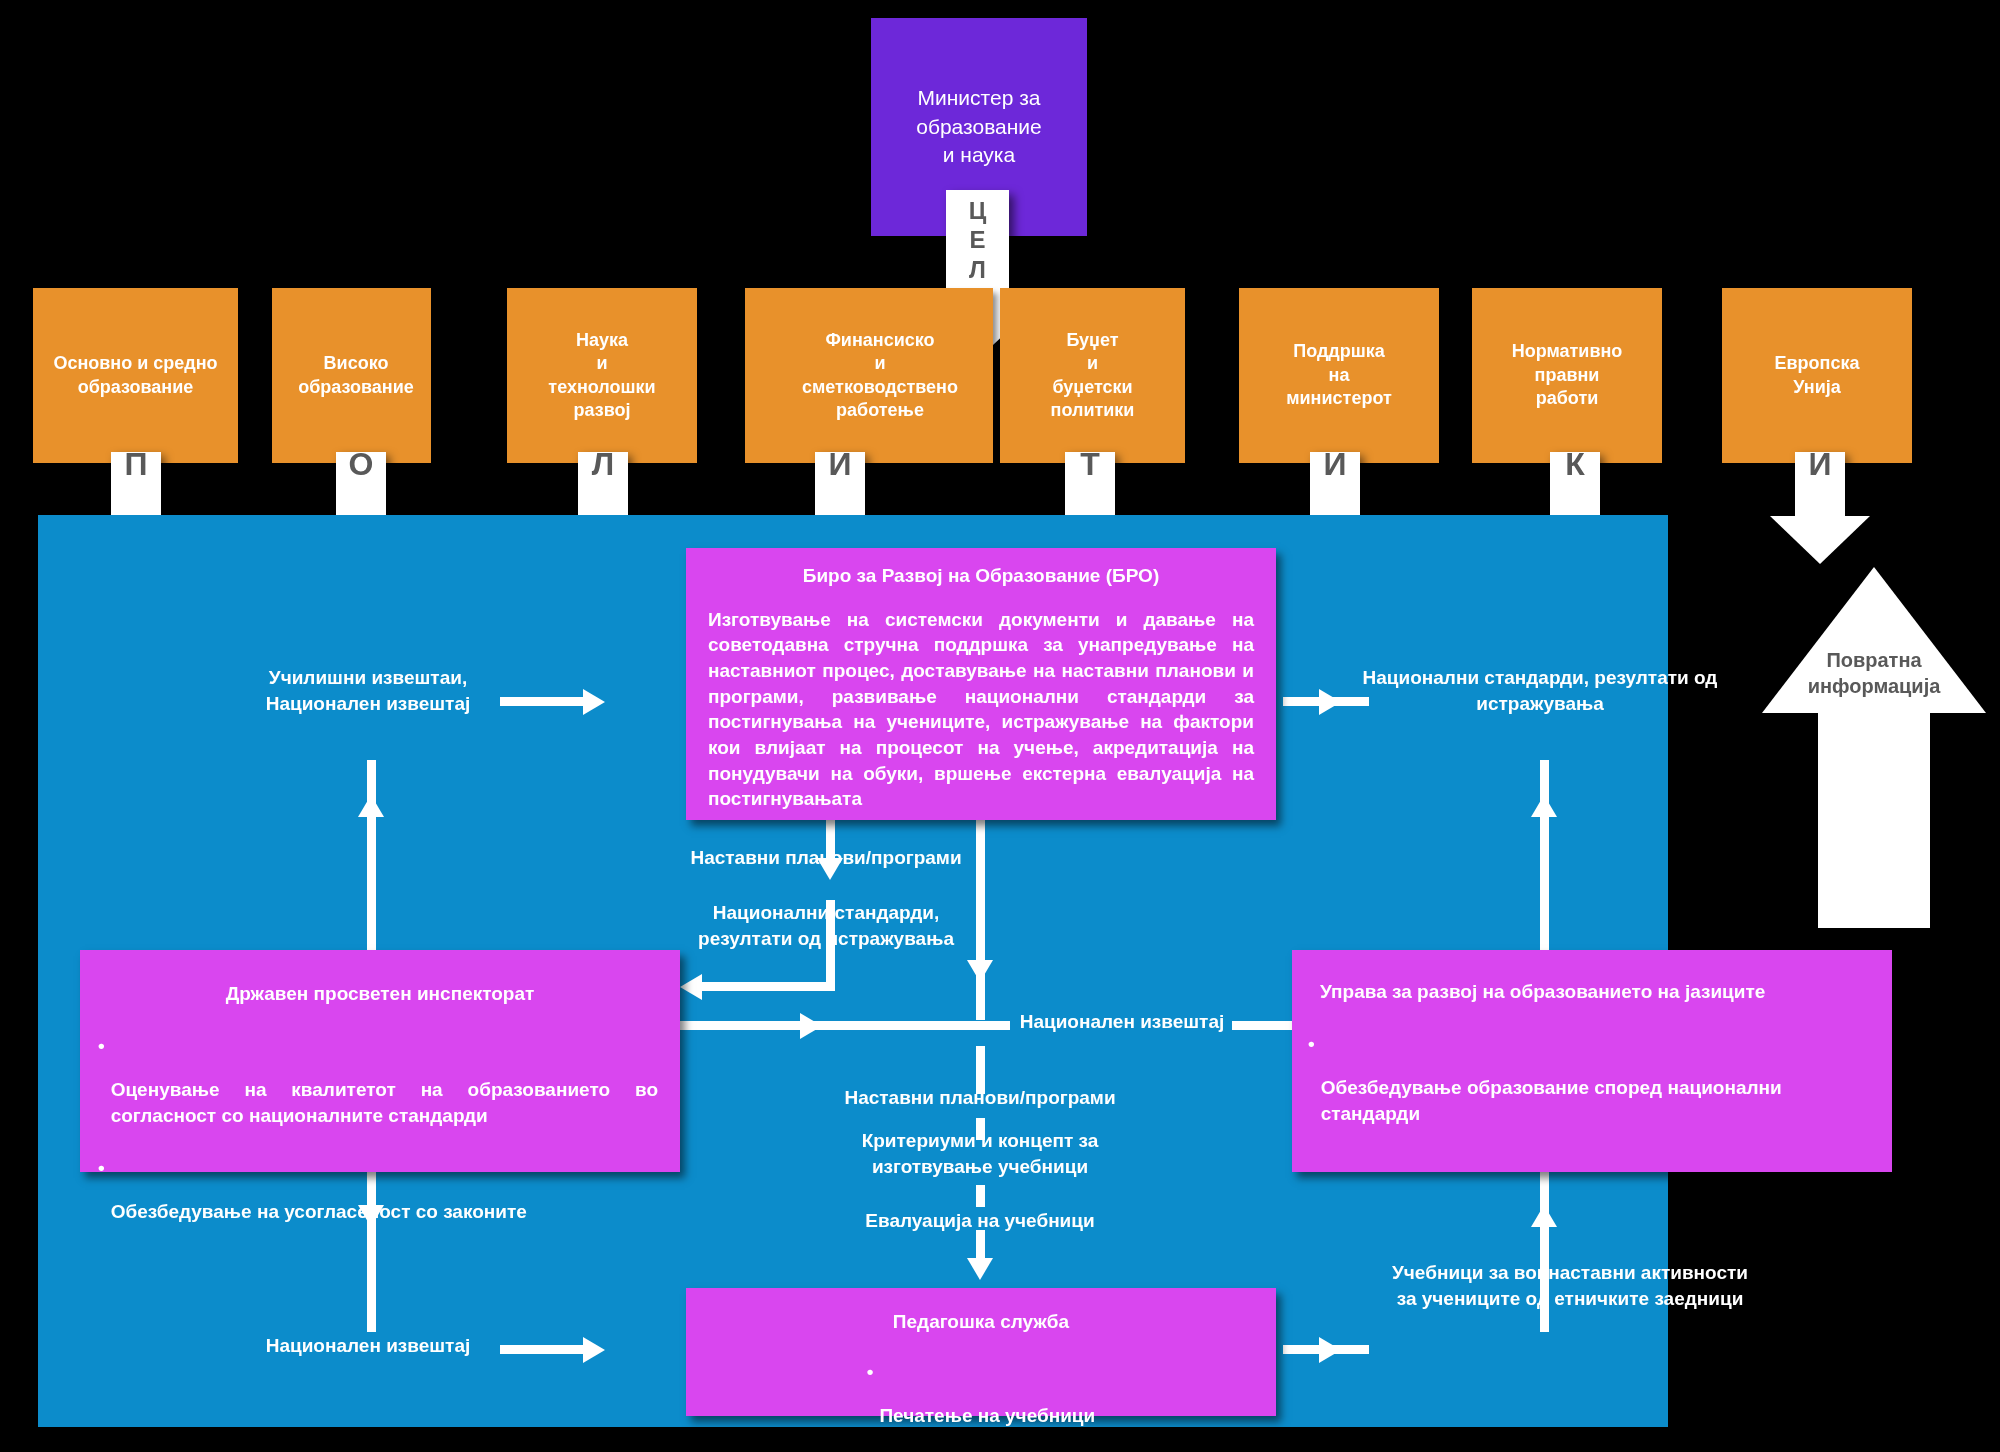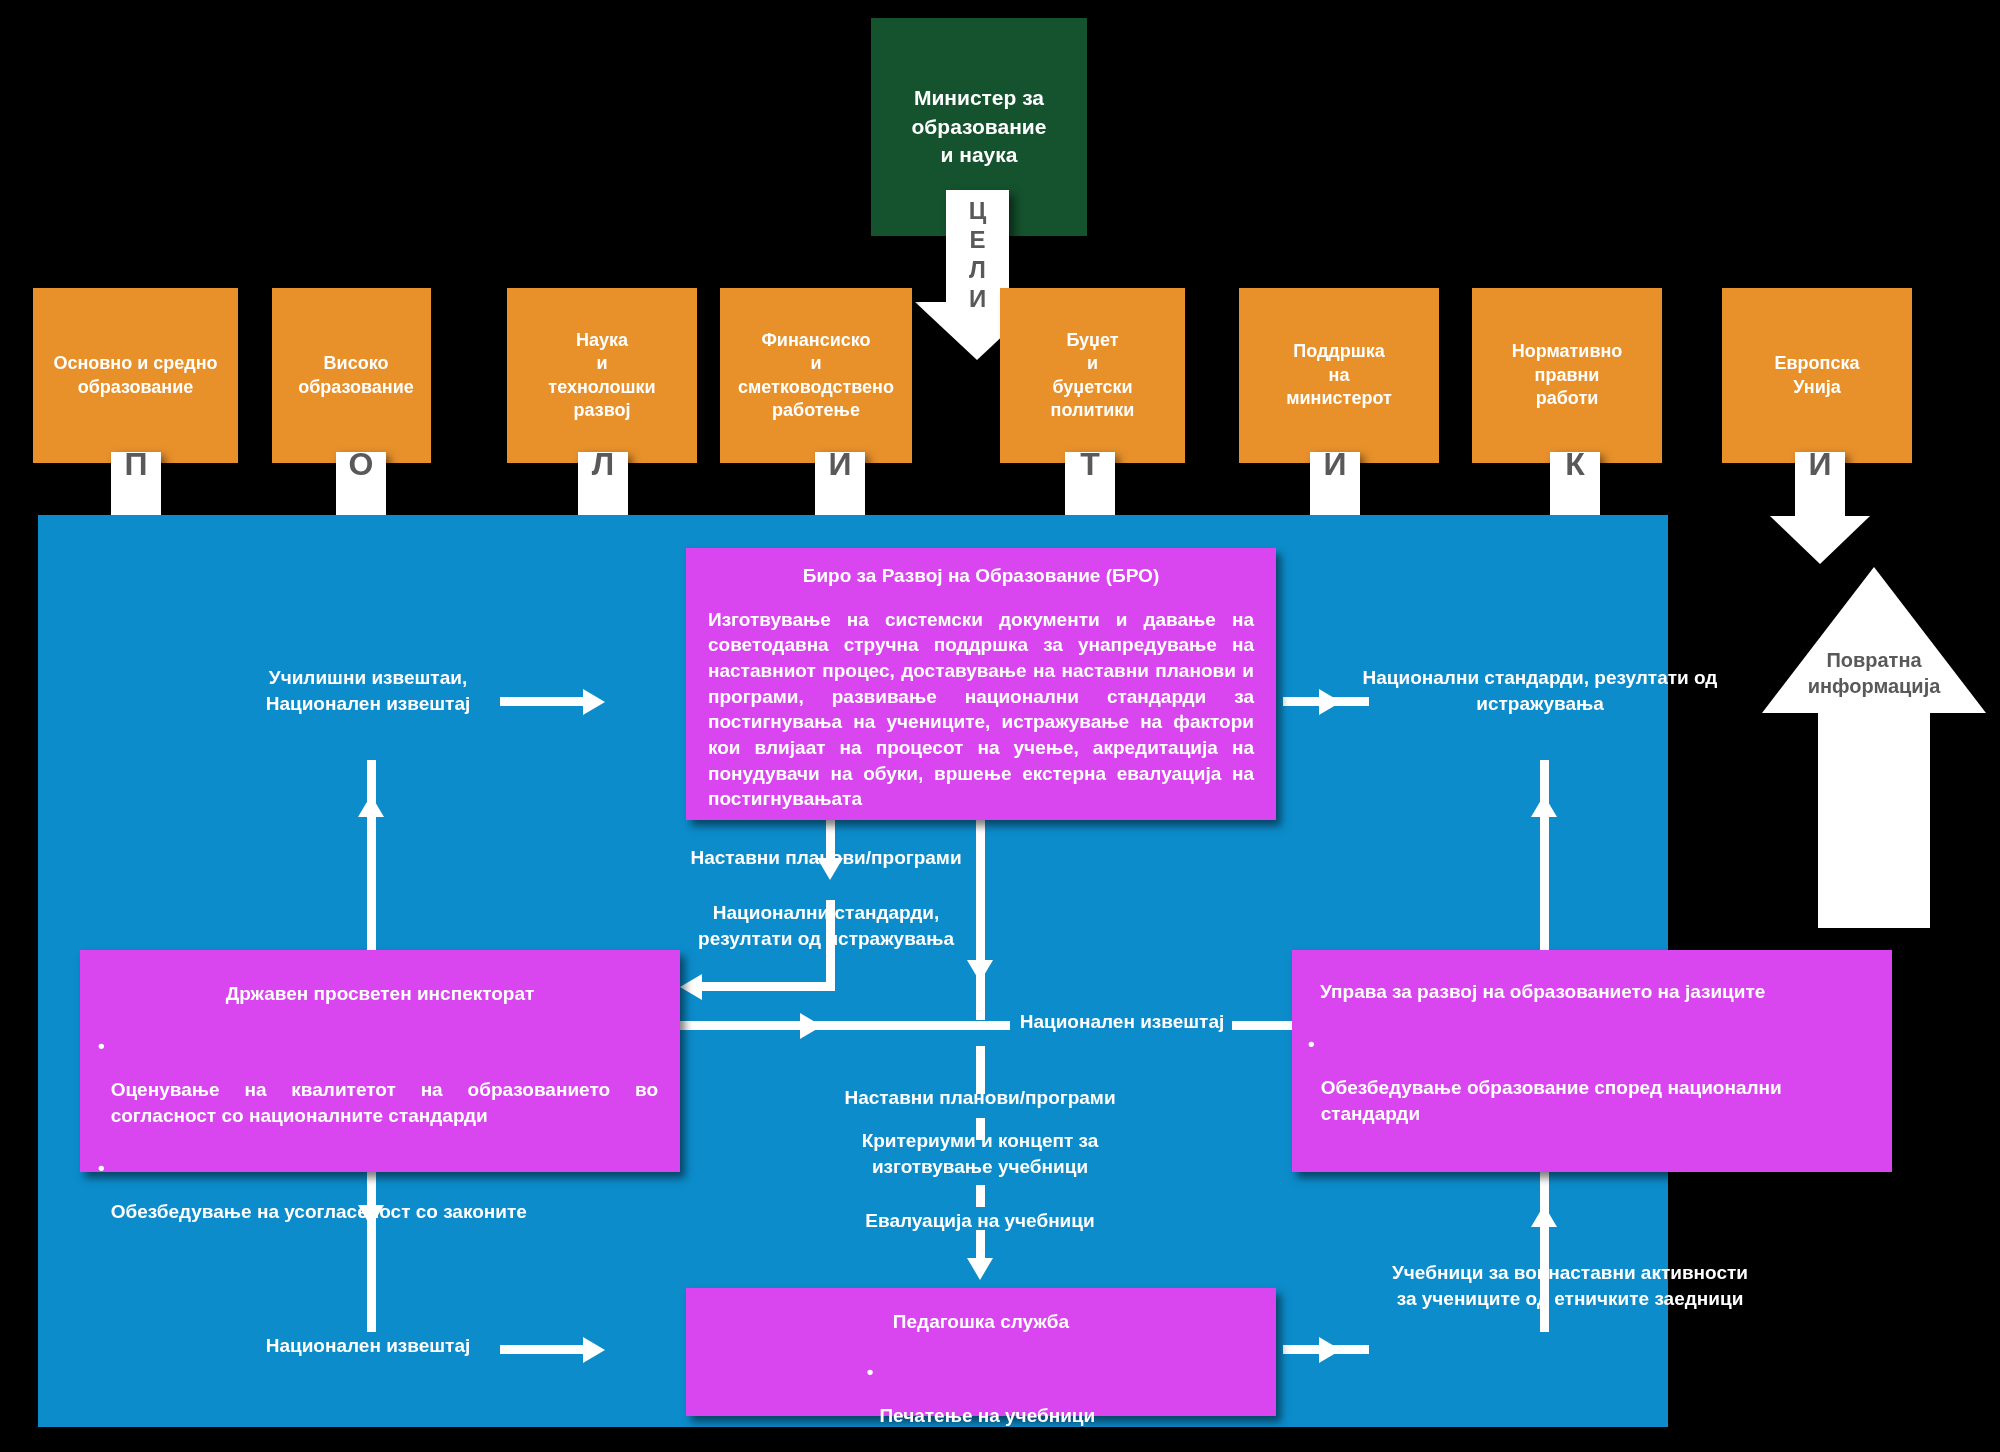--- a/index.html
+++ b/index.html
@@ -4,21 +4,21 @@
 <style>
   html,body{margin:0;padding:0;background:#000;}
   body{width:2000px;height:1452px;position:relative;overflow:hidden;
        font-family:"Liberation Sans","DejaVu Sans",sans-serif;}
 
   .stage{position:absolute;left:0;top:0;width:2000px;height:1452px;background:#000;}
 
   
   .minister{
     position:absolute;left:871px;top:18px;width:216px;height:218px;
-    background:#14532d;color:#fff;font-weight:bold;font-size:21px;line-height:1.35;
+    background:#6d28d9;color:#fff;font-weight:normal;font-size:21px;line-height:1.35;
     display:flex;align-items:center;justify-content:center;text-align:center;
     box-shadow:4px 5px 7px rgba(0,0,0,.45);
   }
   .minister span{white-space:pre-line;}
 
   
   .celi-arrow{
     position:absolute;left:915px;top:190px;width:125px;height:170px;
     filter:drop-shadow(5px 5px 5px rgba(0,0,0,.55));
   }
@@ -140,21 +140,21 @@
   <div class="obox" style="left:272px;width:150px;padding-left:9px;">
     <span>Високо
 образование</span>
     </div>
   <div class="obox" style="left:507px;width:190px;">
     <span>Наука
 и
 технолошки
 развој</span>
     </div>
-  <div class="obox" style="left:720px;width:192px;">
+  <div class="obox" style="left:745px;width:226px;padding-left:22px;">
     <span>Финансиско
 и
 сметководствено
 работење</span>
     </div>
   <div class="obox" style="left:1000px;width:185px;">
     <span>Буџет
 и
 буџетски
 политики</span>

